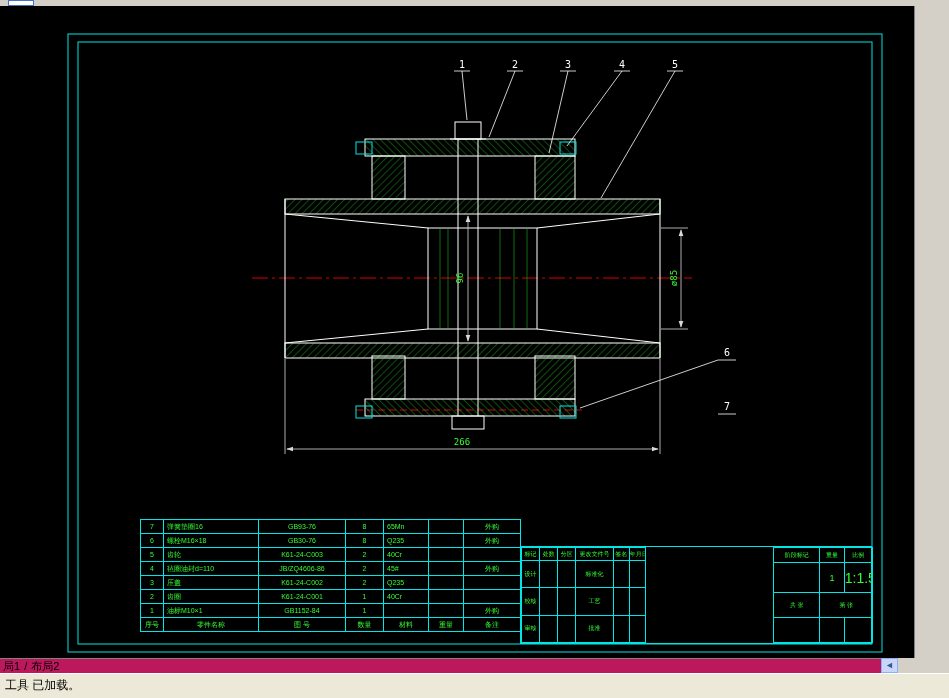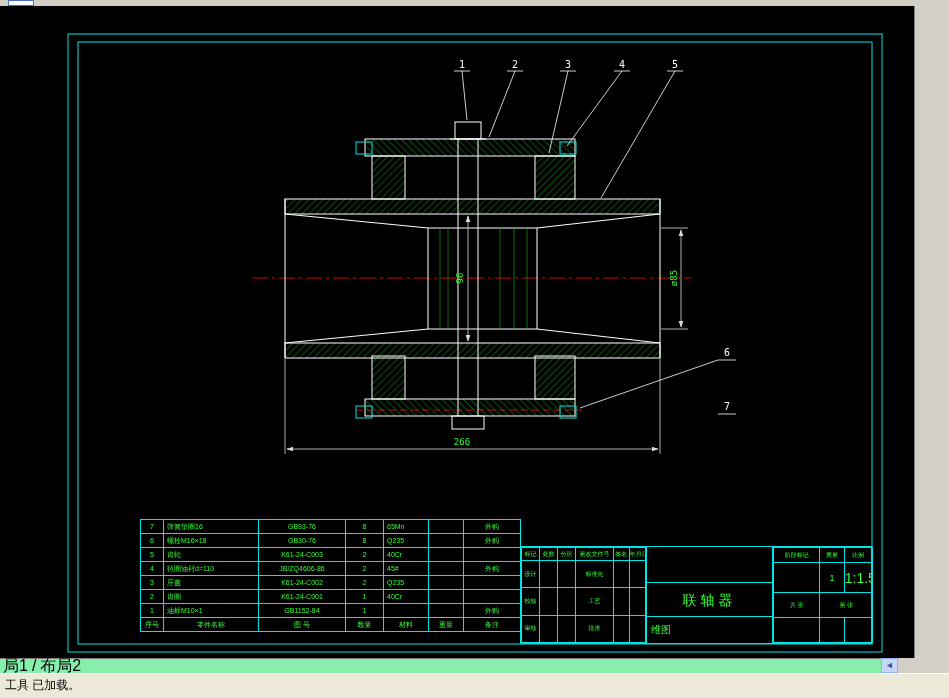--- a/index.html
+++ b/index.html
@@ -36,22 +36,22 @@
   #tb-mid   { left:125px; width:127px; }
   #tb-right { left:252px; width:100px; }
   .tb-cell { position:absolute; left:0; width:100%; border-bottom:1px solid #00e5e5; }
   #tb-title { top:36px; height:34px; font-size:14px; letter-spacing:4px; text-align:center;
               line-height:34px; }
   #tb-type  { top:70px; height:26px; font-size:10px; text-align:left; padding-left:4px;
               line-height:26px; border-bottom:none; }
   #tb-mid-empty { top:0; height:36px; }
 
   
-  #tab-bar { position:absolute; left:0; top:658px; width:881px; height:15px; background:#86efac;
-             border-top:1px solid #808080; font-size:16px; color:#000;
+  #tab-bar { position:absolute; left:0; top:658px; width:881px; height:15px; background:#be185d;
+             border-top:1px solid #808080; font-size:11px; color:#000;
              display:flex; align-items:center; gap:4px; padding-left:3px; }
   #tab-scroll { position:absolute; left:881px; top:658px; width:17px; height:15px;
                 background:#c9d6f8; border:1px solid #8cb0f8; color:#3a57a0; font-size:9px;
                 text-align:center; line-height:13px; }
   #tab-rest { position:absolute; left:898px; top:658px; width:51px; height:15px; background:#d4d0c8; }
 
   #status-bar { position:absolute; left:0; top:673px; width:949px; height:25px;
                 background:#ece9d8; border-top:1px solid #fff; font-size:12px; color:#000;
                 padding:3px 17px 0 5px; }
 </style>
@@ -299,25 +299,20 @@
             <td></td>
                 <td></td>
             <td>批准</td>
             <td></td>
                 <td></td>
           </tr>
         </tbody>
           </table>
       </div>
 
-      <div id="tb-mid" class="tb-sec" style="border-left:1px solid #00e5e5; border-right:1px solid #00e5e5;">
-        <div id="tb-mid-empty" class="tb-cell"></div>
-        <div id="tb-title" class="tb-cell">联轴器</div>
-        <div id="tb-type" class="tb-cell">维图</div>
-      </div>
 
       <div id="tb-right" class="tb-sec">
         <table class="tb-table">
           <colgroup>
               <col style="width:46px">
               <col style="width:24px">
               <col style="width:28px">
             </colgroup>
           <tbody>
               <tr style="height:15px">

